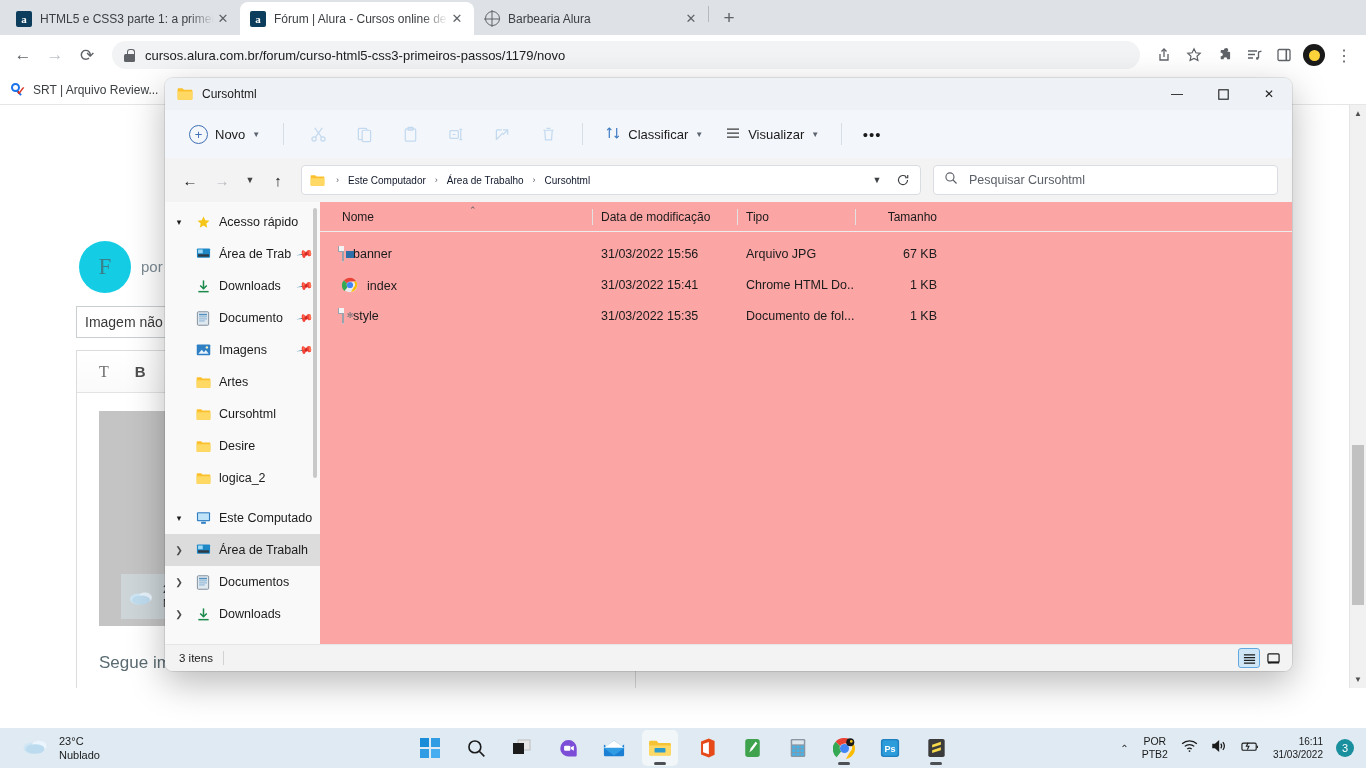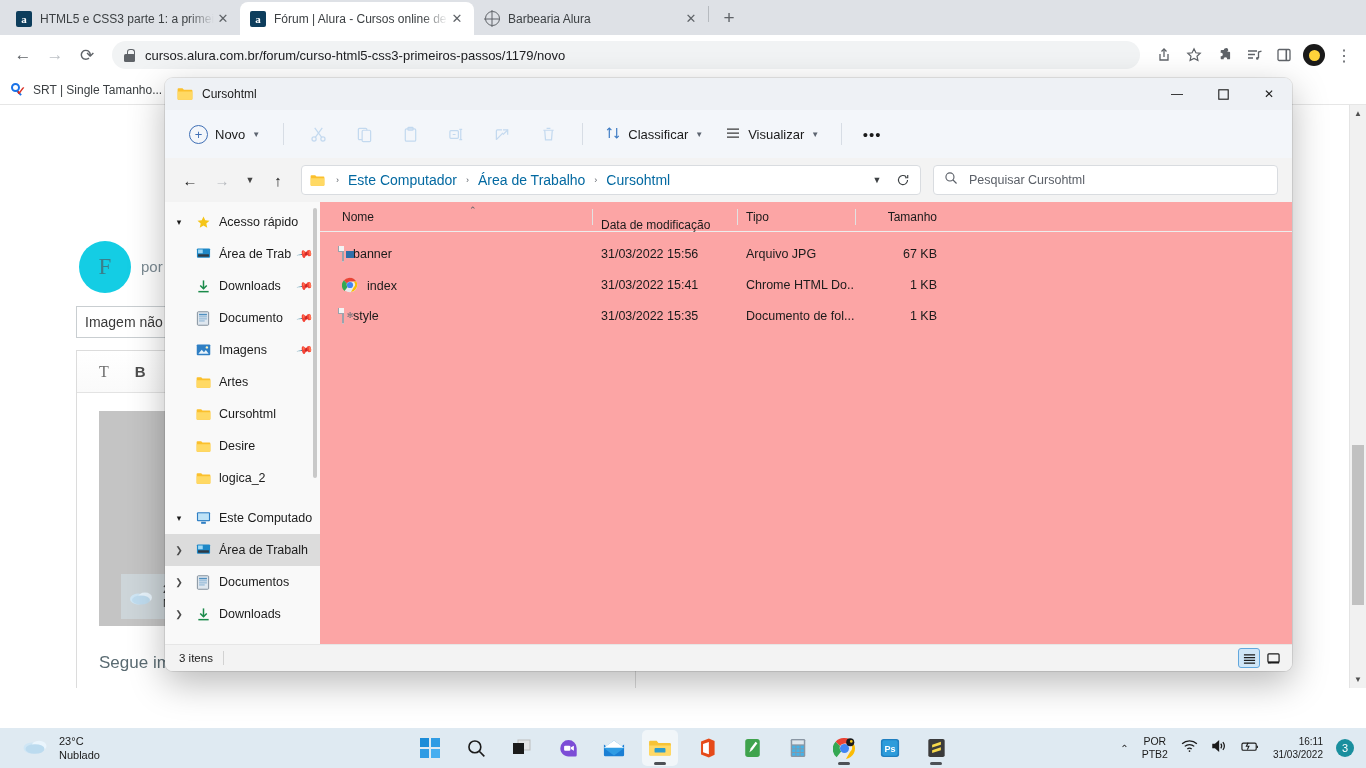--- a/index.html
+++ b/index.html
@@ -245,21 +245,21 @@
     color:#1b1b1b; font-size: 15px;
   }
   .ab-nav.dim { color:#b5b8bd; }
   .ab-nav.small { width: 22px; font-size: 9px; color:#444; }
   .crumbbar {
     flex: 1 1 auto; height: 30px; background:#fff; border:1px solid #d9dce0;
     border-radius: 4px; display:flex; align-items:center; padding: 0 4px 0 8px;
     margin-left: 6px; gap: 2px;
   }
   .crumb-ico { display:flex; margin-right:6px; }
-  .crumb { font-size: 14px; color:#0369a1; padding: 2px 4px; border-radius:3px; }
+  .crumb { font-size: 10px; color:#0f172a; padding: 2px 4px; border-radius:3px; }
   .crumb-chev { font-size: 9px; color:#5b6068; padding: 0 3px; }
   .crumb-spacer { flex: 1 1 auto; }
   .crumb-btn { width:22px;height:24px;display:flex;align-items:center;justify-content:center;
     font-size:9px;color:#3c4043; }
   .crumb-refresh { width:26px;height:24px;display:flex;align-items:center;justify-content:center; }
   .searchbox {
     width: 345px; height: 30px; background:#fff; border:1px solid #d9dce0;
     border-radius:4px; margin-left: 10px; display:flex; align-items:center;
     padding: 0 10px; gap: 11px;
   }
@@ -291,21 +291,21 @@
   .ex-main { flex: 1 1 auto; background:#fca5a5; display:flex; flex-direction:column; min-width:0; }
   .col-head {
     height: 30px; display:flex; align-items:center; font-size: 12px; color:#1b1b1b;
     border-bottom: 1px solid #ededed; position: relative; padding-left: 16px;
   }
   .ch { position: relative; padding-left: 9px; height: 30px; display:flex; align-items:center; }
   .ch + .ch::before {
     content:""; position:absolute; left:0; top:7px; bottom:7px; width:1px; background:#e2e2e2;
   }
   .ch.name { width: 256px; flex: 0 0 256px; padding-left: 6px; }
-  .ch.date { width: 145px; flex: 0 0 145px; align-items: flex-end; }
+  .ch.date { width: 145px; flex: 0 0 145px; }
   .ch.type { width: 118px; flex: 0 0 118px; }
   .ch.size { width: 88px; flex: 0 0 88px; justify-content: flex-end; padding-right: 6px; text-align: right; }
   .sort-arrow {
     position:absolute; left: 133px; top: 3px; font-size: 9px; color:#5b6068;
   }
   .file-rows { flex:1 1 auto; padding-top: 6px; }
   .file-row {
     height: 31px; display:flex; align-items:center; font-size: 12.5px; color:#1b1b1b;
     padding-left: 16px;
   }
@@ -445,21 +445,21 @@
           <span class="avatar-chip"></span>
         </div>
       <div class="omni-icon">⋮</div>
     </div>
 
     <div class="bookmarks">
       <span class="bm-ico">
         <span class="mag"></span>
           <span class="chk">✓</span>
       </span>
-      <span class="bm-label">SRT | Single Tamanho...</span>
+      <span class="bm-label">SRT | Arquivo Review...</span>
     </div>
 
     <div class="page">
       <div class="page-inner">
         <div class="avatar-circle">F</div>
         <div class="por-text">por</div>
         <div class="title-input">
           <span>Imagem não c</span>
         </div>
         <div class="editor-box">

